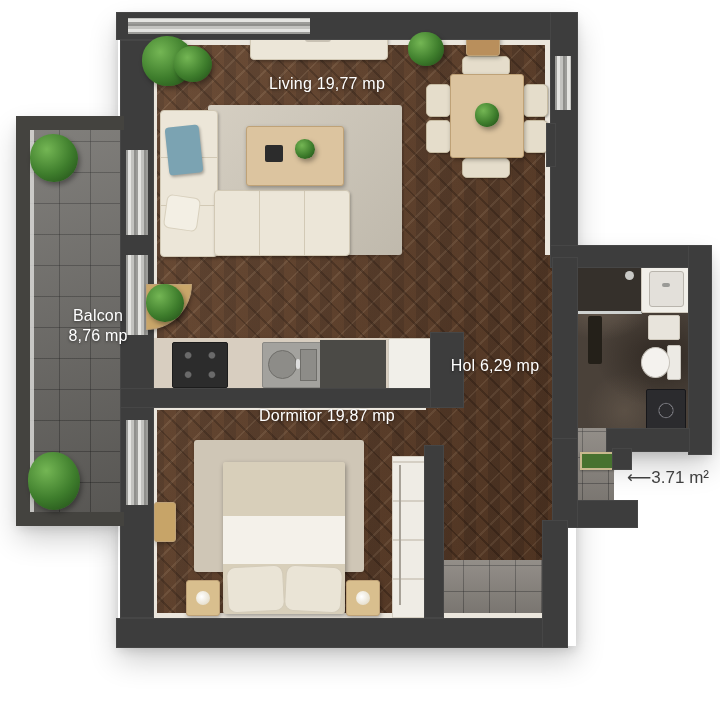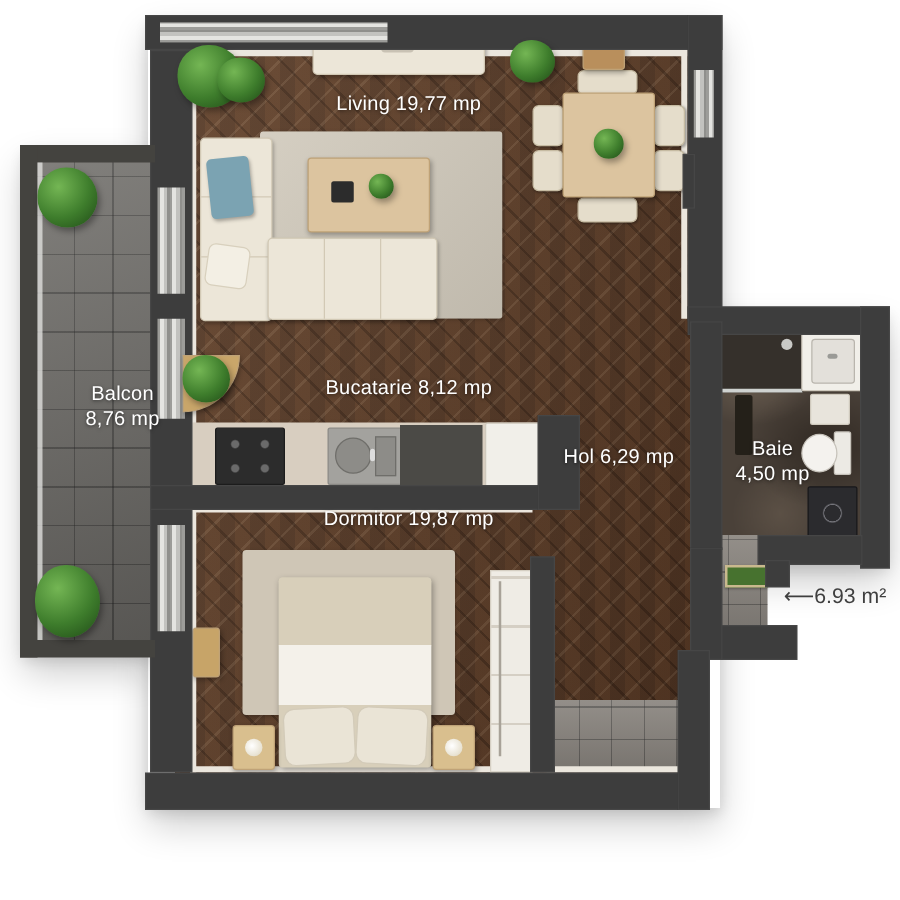--- a/index.html
+++ b/index.html
@@ -186,26 +186,21 @@
 
   <div class="abs plant" style="left:142px;top:36px;width:52px;height:50px;"></div>
   <div class="abs plant" style="left:174px;top:46px;width:38px;height:36px;"></div>
   <div class="abs plant" style="left:408px;top:32px;width:36px;height:34px;"></div>
   <div class="abs woodf" style="left:146px;top:284px;width:44px;height:44px;background:#c9a66a;border-radius:0 0 100% 0;"></div>
   <div class="abs plant" style="left:146px;top:284px;width:38px;height:38px;"></div>
   <div class="abs plant" style="left:30px;top:134px;width:48px;height:48px;"></div>
   <div class="abs plant" style="left:28px;top:452px;width:52px;height:58px;"></div>
 
   <div class="abs room-label" style="left:327px;top:84px;">Living 19,77 mp</div>
-  <div class="abs room-label" style="left:327px;top:311px;">Bucatarie  8,12 mp</div>
   <div class="abs room-label" style="left:81px;top:326px;margin-left:17px;">
     <span>Balcon</span><br>
     <span>8,76 mp</span>
   </div>
   <div class="abs room-label" style="left:495px;top:366px;">Hol 6,29 mp</div>
-  <div class="abs room-label" style="left:618px;top:370px;">
-    <span>Baie</span><br>
-    <span>4,50 mp</span>
-  </div>
   <div class="abs room-label" style="left:327px;top:416px;">Dormitor 19,87 mp</div>
-  <div class="abs annotation" style="left:668px;top:477px;">⟵6.93 m²</div>
+  <div class="abs annotation" style="left:668px;top:477px;">⟵3.71 m²</div>
 
 </div>
 
 </body></html>

